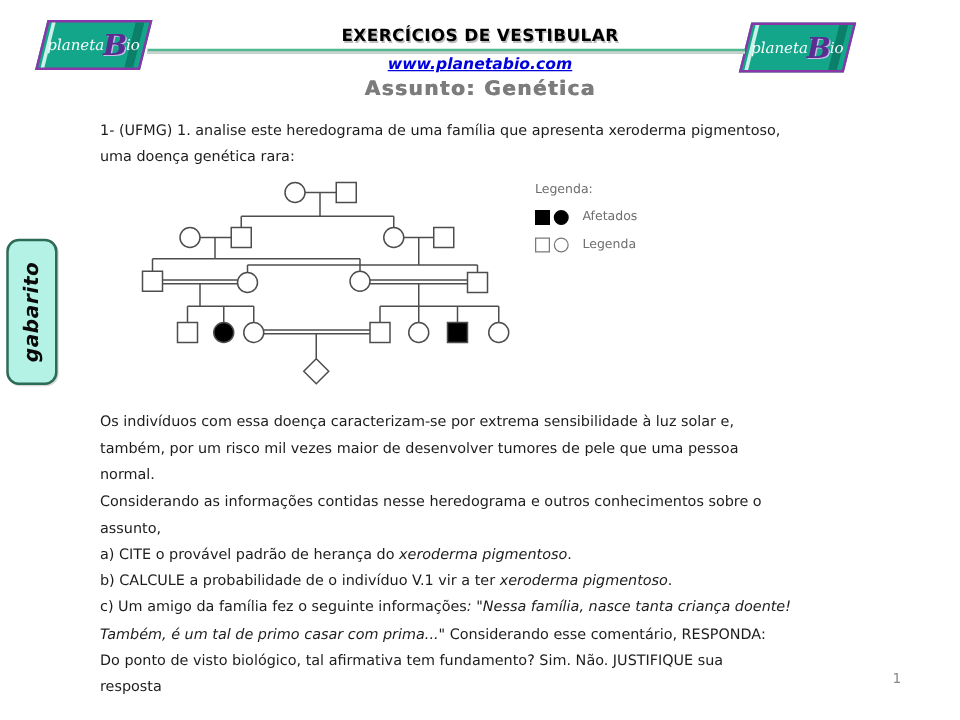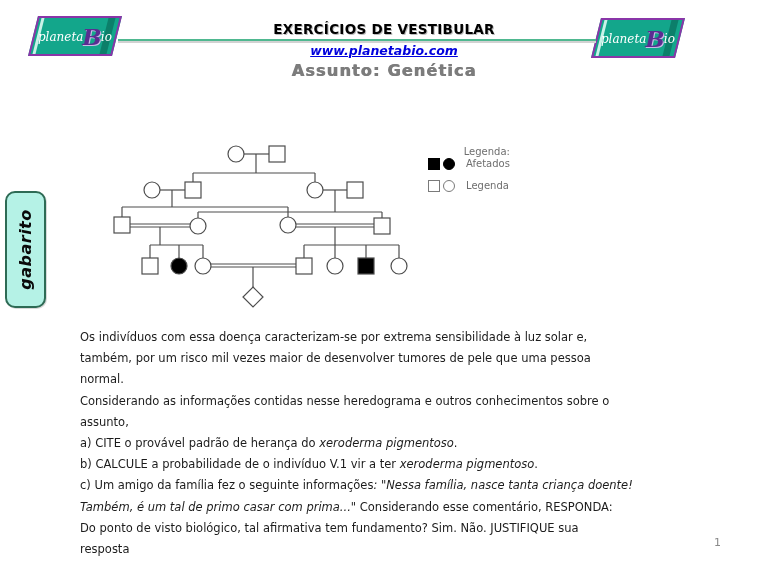--- a/index.html
+++ b/index.html
@@ -32,21 +32,21 @@
   .gabarito span{transform:rotate(-90deg);font-weight:bold;font-style:italic;font-size:16px;
                  color:#0a0a0a;letter-spacing:.5px;white-space:nowrap;}
   
   .intro{position:absolute;left:80px;top:94px;width:625px;font-size:11.5px;line-height:21px;color:#1c1c1c;}
   .bodytext{position:absolute;left:80px;top:327px;width:625px;font-size:11.5px;line-height:21.2px;color:#1c1c1c;}
   .it{font-style:italic;margin-top:48px;}
   
   .pedigree{position:absolute;left:100px;top:140px;}
   
   .legend{position:absolute;left:428px;top:146px;font-size:10px;color:#6e6e6e;}
-  .legend-title{text-align:right;}
+  .legend-title{margin-bottom:10px;}
   .legend-row{display:flex;align-items:center;height:13px;margin-bottom:9px;}
   .lshape{width:12px;height:12px;box-sizing:border-box;margin-right:3px;}
   .lshape.circle{border-radius:50%;}
   .lshape.filled{background:#000;border:1px solid #000;}
   .lshape.empty{background:#fff;border:1px solid #7a7a7a;}
   .legend-label{margin-left:8px;text-align:right;}
   .pagenum{position:absolute;left:714px;top:536px;font-size:11px;color:#8a8a8a;}
 </style>
 </head>
 <body>
@@ -61,20 +61,24 @@
   </div>
   <div class="hdr-rule"></div>
   <div class="hdr-title">EXERCÍCIOS DE VESTIBULAR</div>
   <div class="hdr-url">www.planetabio.com</div>
   <div class="hdr-subject">Assunto: Genética</div>
 
   <div class="gabarito">
     <span>gabarito</span>
   </div>
 
+  <div class="intro">
+      <div><span>1- (UFMG) 1. analise este heredograma de uma família que apresenta xeroderma pigmentoso,</span></div>
+      <div><span>uma doença genética rara:</span></div>
+    </div>
 
   <svg class="pedigree" width="340" height="172" viewBox="0 0 340 172">
       <line x1="144" y1="14" x2="169" y2="14" stroke="#4d4d4d" stroke-width="1.2"></line>
       <line x1="156" y1="14" x2="156" y2="33" stroke="#4d4d4d" stroke-width="1.2"></line>
       <line x1="93" y1="33" x2="215" y2="33" stroke="#4d4d4d" stroke-width="1.2"></line>
       <line x1="93" y1="33" x2="93" y2="42" stroke="#4d4d4d" stroke-width="1.2"></line>
       <line x1="215" y1="33" x2="215" y2="42" stroke="#4d4d4d" stroke-width="1.2"></line>
       <line x1="60" y1="50" x2="85" y2="50" stroke="#4d4d4d" stroke-width="1.2"></line>
       <line x1="72" y1="50" x2="72" y2="67" stroke="#4d4d4d" stroke-width="1.2"></line>
       <line x1="22" y1="67" x2="188" y2="67" stroke="#4d4d4d" stroke-width="1.2"></line>

